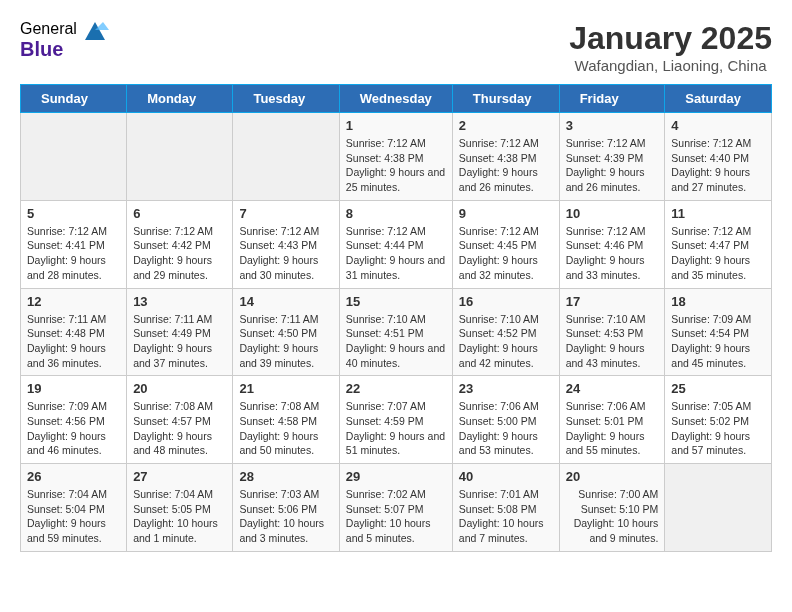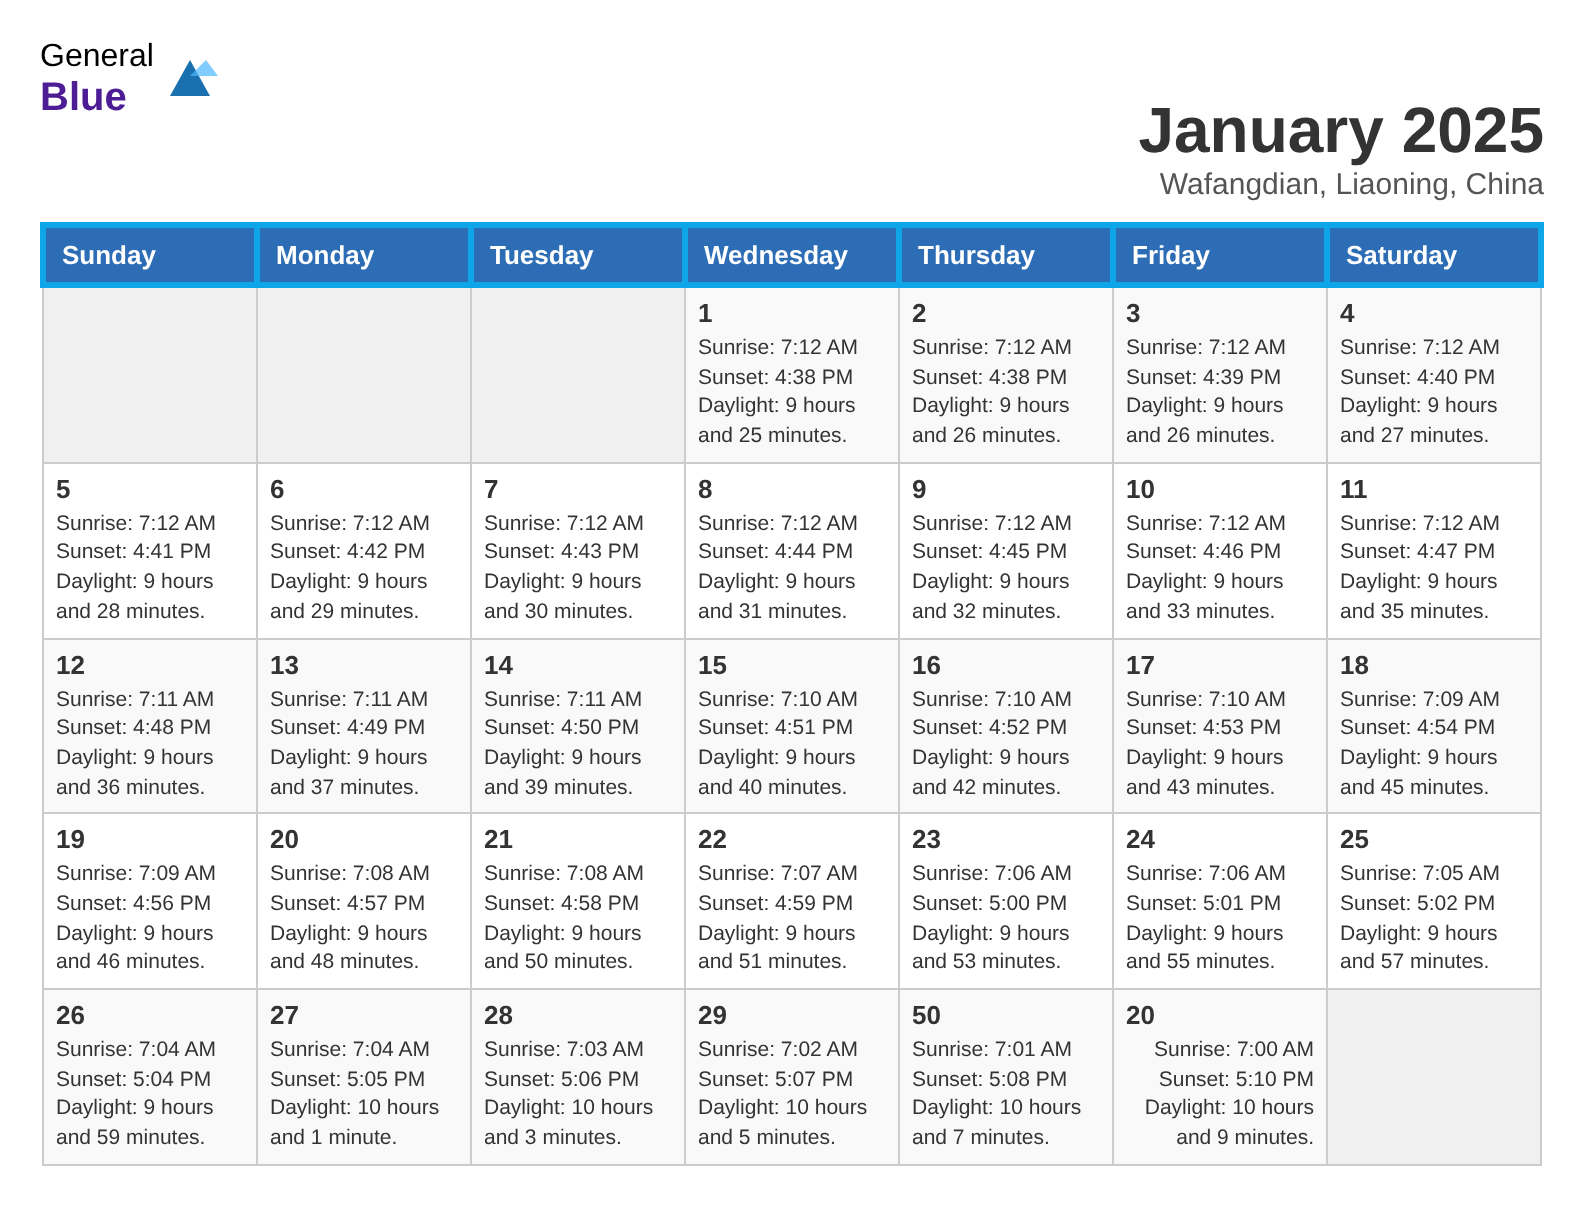--- a/index.html
+++ b/index.html
@@ -11,63 +11,61 @@
       padding: 20px;
     }
     .header {
       display: flex;
       justify-content: space-between;
       align-items: flex-start;
       margin-bottom: 10px;
     }
     .logo {
       display: flex;
-      align-items: center;
     }
     .logo-text {
       display: flex;
       flex-direction: column;
       line-height: 1.1;
     }
     .logo-blue {
       font-size: 20px;
       font-weight: bold;
       color: #4c1d95;
     }
     .logo-icon {
       width: 28px;
       height: 28px;
       margin-left: 4px;
       margin-top: -4px;
     }
     .title-section {
-      text-align: right;
-      margin-top: 27px;
+      text-align: center;
     }
     .month-title {
       font-size: 32px;
       font-weight: bold;
       color: #333;
     }
     .location {
       font-size: 15px;
       color: #555;
     }
     .calendar {
       width: 100%;
       border-collapse: collapse;
       border: 1px solid #ccc;
     }
     .calendar th {
       background-color: #2d6db5;
       color: #fff;
       text-align: left;
-      padding: 6px 8px;
+      padding: 6px 20px;
       font-size: 13px;
-      border: 3px solid #0ea5e9;
+      border: 1px solid #0ea5e9;
     }
     .calendar td {
       vertical-align: top;
       padding: 5px 6px;
       border: 1px solid #ccc;
       width: calc(100% / 7);
       min-height: 80px;
       font-size: 11px;
       color: #333;
       background: #fff;
@@ -306,21 +304,21 @@
 Sunset: 5:06 PM
 Daylight: 10 hours and 3 minutes.</div>
         </td>
         <td>
           <div class="day-num">29</div>
           <div class="day-info" style="white-space: pre-line;">Sunrise: 7:02 AM
 Sunset: 5:07 PM
 Daylight: 10 hours and 5 minutes.</div>
         </td>
         <td>
-          <div class="day-num">50</div>
+          <div class="day-num">40</div>
           <div class="day-info" style="white-space: pre-line;">Sunrise: 7:01 AM
 Sunset: 5:08 PM
 Daylight: 10 hours and 7 minutes.</div>
         </td>
         <td>
           <div class="day-num">20</div>
           <div class="day-info" style="white-space: pre-line; text-align: right;">Sunrise: 7:00 AM
 Sunset: 5:10 PM
 Daylight: 10 hours and 9 minutes.</div>
         </td>

